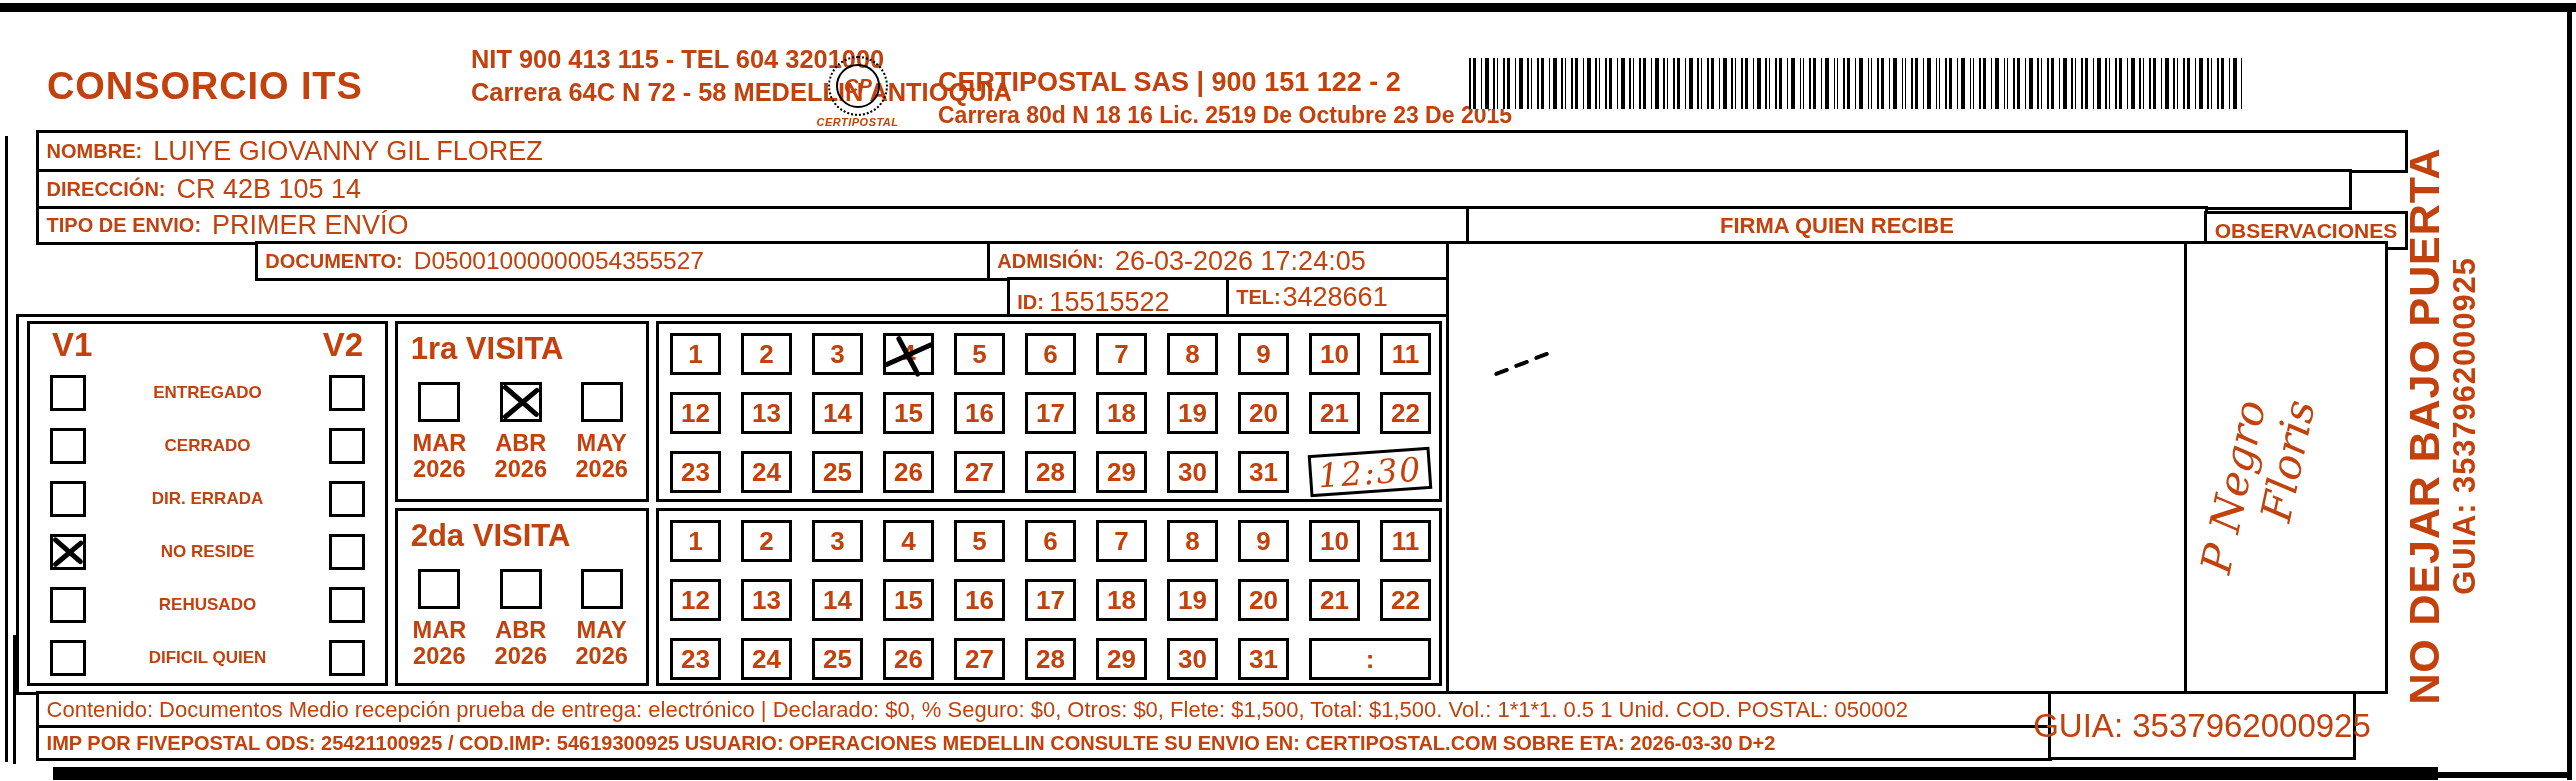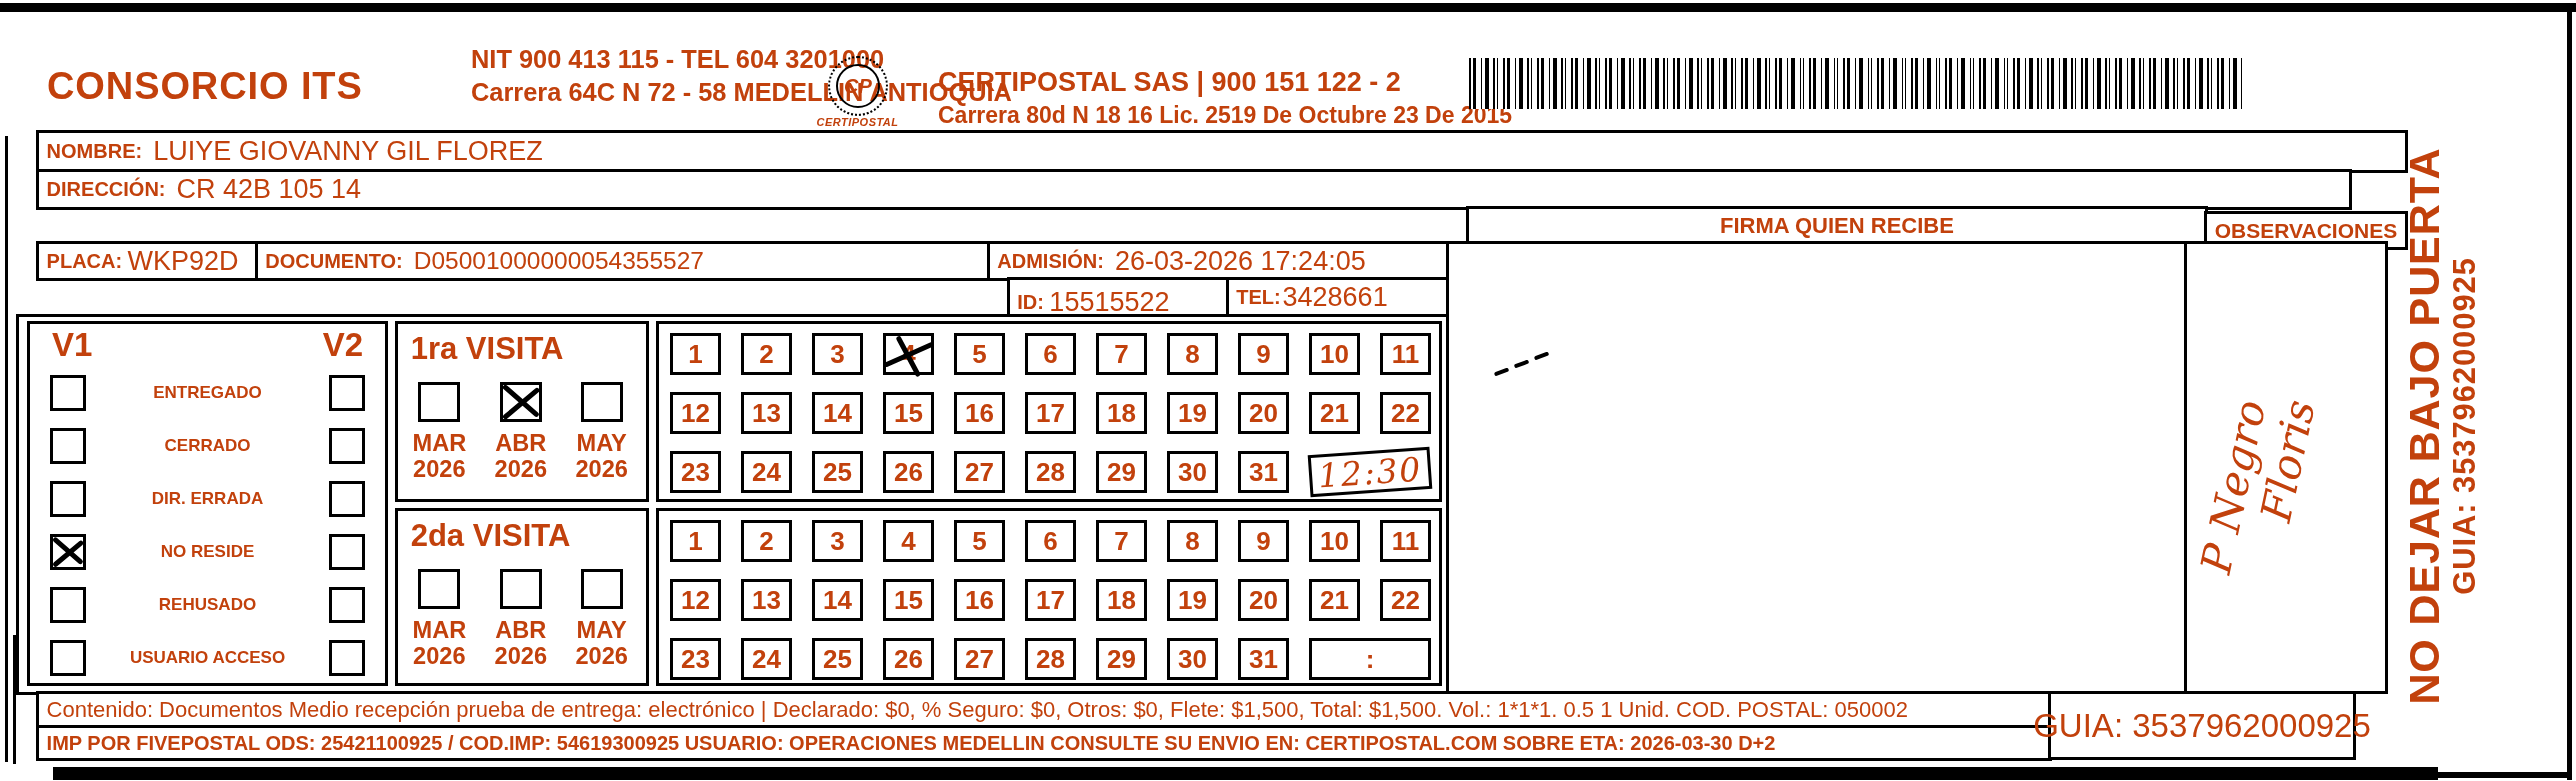--- a/index.html
+++ b/index.html
@@ -101,27 +101,27 @@
   <div class="cell" style="left:16.3px;top:130px;width:2372px;height:43px;">
     <span class="lbl">NOMBRE:</span>
     <span class="val">LUIYE GIOVANNY GIL FLOREZ</span>
   </div>
 
   <div class="cell" style="left:16.3px;top:169px;width:2316px;height:41px;">
     <span class="lbl">DIRECCIÓN:</span>
     <span class="val">CR 42B 105 14</span>
   </div>
 
+  <div class="cell" style="left:16.3px;top:206px;width:1434px;height:39px;">
+    <span class="lbl">TIPO DE ENVIO:</span>
+    <span class="val">PRIMER ENVÍO</span>
+  </div>
   <div class="cell hdr" style="left:1446px;top:206px;width:742px;height:39px;">FIRMA QUIEN RECIBE</div>
   <div class="cell hdr" style="left:2184px;top:211px;width:204px;height:39px;font-size:21px;">OBSERVACIONES</div>
 
-  <div class="cell" style="left:16.3px;top:241px;width:222px;height:40px;gap:5.4px;">
-    <span class="lbl">PLACA:</span>
-    <span class="val">WKP92D</span>
-  </div>
   <div class="cell" style="left:235px;top:241px;width:736px;height:40px;">
     <span class="lbl">DOCUMENTO:</span>
     <span class="val" style="font-size:24.5px;">D05001000000054355527</span>
   </div>
   <div class="cell" style="left:967px;top:241px;width:482px;height:40px;">
     <span class="lbl">ADMISIÓN:</span>
     <span class="val">26-03-2026 17:24:05</span>
   </div>
 
   <div class="cell" style="left:987px;top:277px;width:222px;height:51px;gap:5.4px;">
@@ -170,21 +170,21 @@
           <div class="slabel">NO RESIDE</div>
           <div class="box"></div>
         </div>
         <div class="srow">
           <div class="box"></div>
           <div class="slabel">REHUSADO</div>
           <div class="box"></div>
         </div>
         <div class="srow">
           <div class="box"></div>
-          <div class="slabel">USUARIO ACCESO</div>
+          <div class="slabel">DIFICIL QUIEN</div>
           <div class="box"></div>
         </div>
       </div>
   </div>
 
   <div class="panel" style="left:395px;top:321px;width:254px;height:181px;">
     <div class="vtitle">1ra VISITA</div>
     <div class="month-cols" id="months-first">
         <div class="mcol">
           <div class="box mbox"></div>

